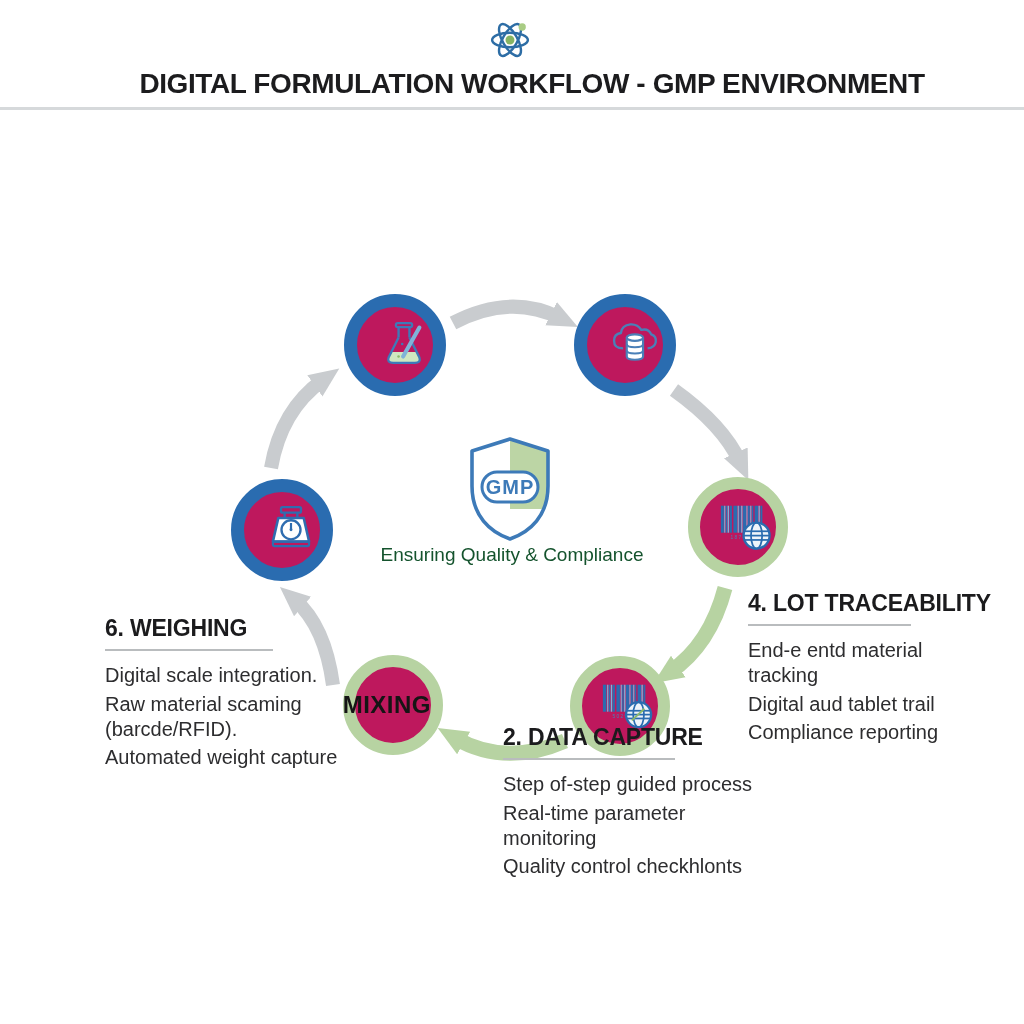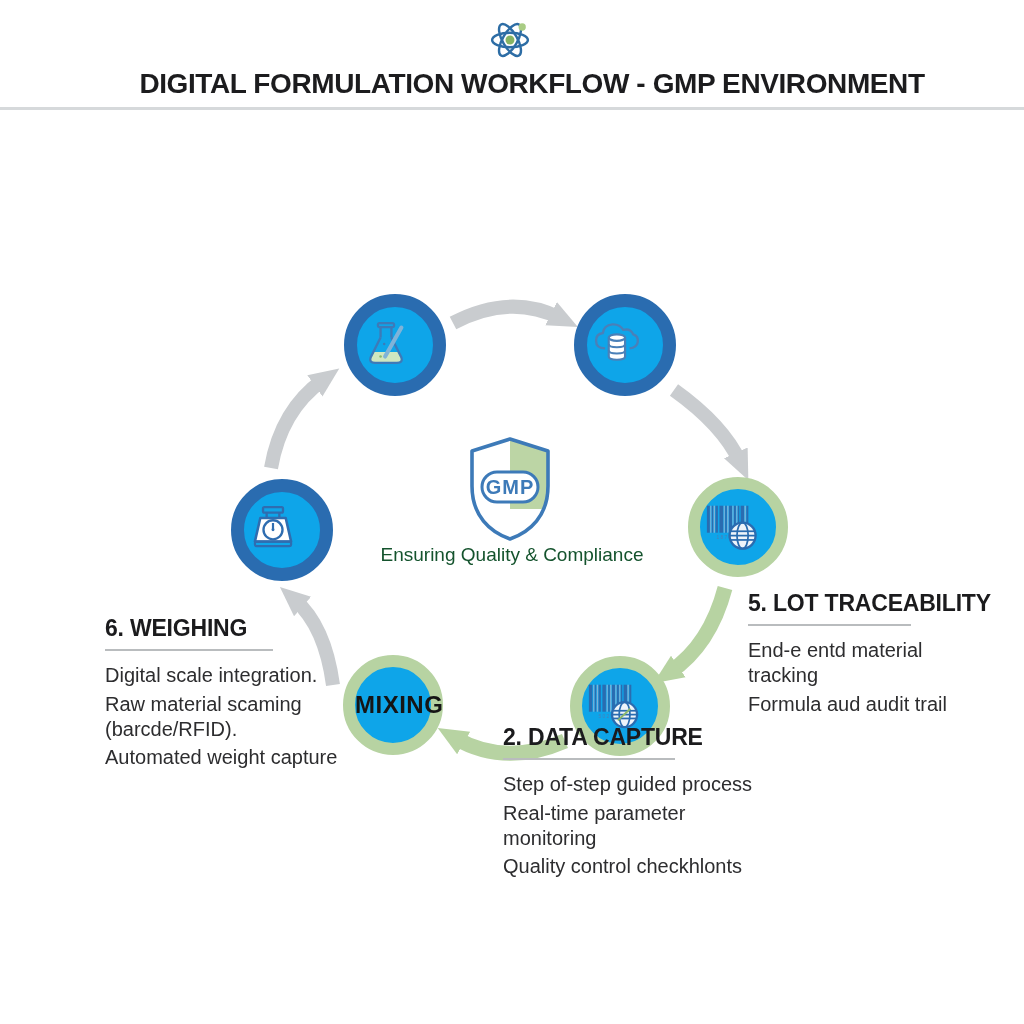--- a/index.html
+++ b/index.html
@@ -10,21 +10,21 @@
   
   .logo{position:absolute;left:484px;top:14px;width:52px;height:52px;}
   .title{
     position:absolute;left:0;top:68px;width:1024px;text-align:center;
     font-size:28px;font-weight:800;letter-spacing:-0.4px;color:#1c1c1e;padding-left:20px;
   }
   .divider{position:absolute;left:0;top:107px;width:1024px;height:3px;background:#d6d9db;}
   
   .arrows{position:absolute;left:0;top:0;width:1024px;height:1024px;}
   
-  .node{position:absolute;border-radius:50%;background:#0ea5e9;display:flex;align-items:center;justify-content:flex-start;box-sizing:border-box;}
+  .node{position:absolute;border-radius:50%;background:#be185d;display:flex;align-items:center;justify-content:flex-end;box-sizing:border-box;}
   .node.blue{border:13px solid #2a6cb0;width:102px;height:102px;}
   .node.green{border:12px solid #b7d3a2;width:100px;height:100px;}
   .node-flask{left:344px;top:294px;}
   .node-cloud{left:574px;top:294px;}
   .node-trace{left:688px;top:477px;}
   .node-capture{left:570px;top:656px;}
   .node-mixing{left:343px;top:655px;}
   .node-scale{left:231px;top:479px;}
   .mixing-label{font-size:24px;font-weight:700;color:#151515;letter-spacing:0.5px;}
   
@@ -212,24 +212,25 @@
 
   <div class="step step-weighing">
     <h3>6. WEIGHING</h3>
     <div class="rule"></div>
     <div class="line">Digital scale integration.</div>
     <div class="line">Raw material scaming (barcde/RFID).</div>
     <div class="line">Automated weight capture</div>
   </div>
 
   <div class="step step-trace">
-    <h3>5. LOT TRACEABILITY</h3>
+    <h3>4. LOT TRACEABILITY</h3>
     <div class="rule"></div>
     <div class="line">End-e entd material tracking</div>
-    <div class="line">Formula aud audit trail</div>
+    <div class="line">Digital aud tablet trail</div>
+    <div class="line">Compliance reporting</div>
   </div>
 
   <div class="step step-capture">
     <h3>2. DATA CAPTURE</h3>
     <div class="rule"></div>
     <div class="line">Step of-step guided process</div>
     <div class="line">Real-time parameter monitoring</div>
     <div class="line">Quality control checkhlonts</div>
   </div>
 

